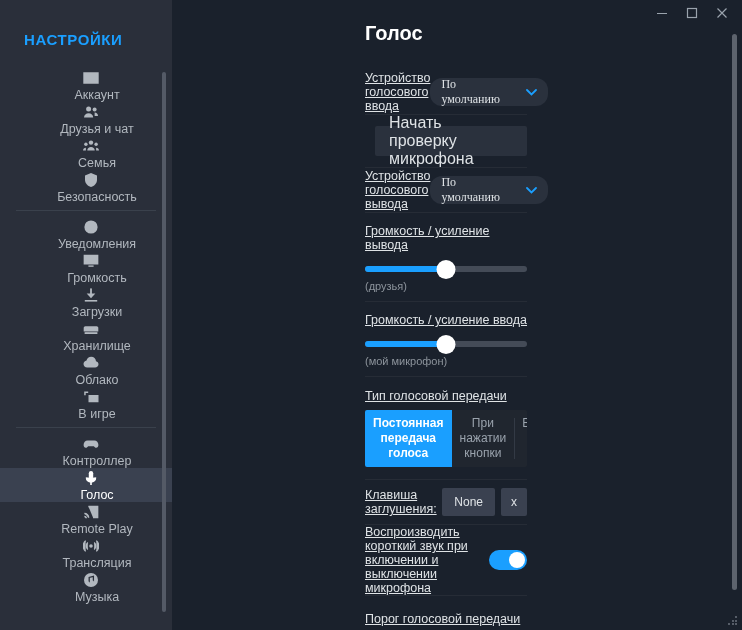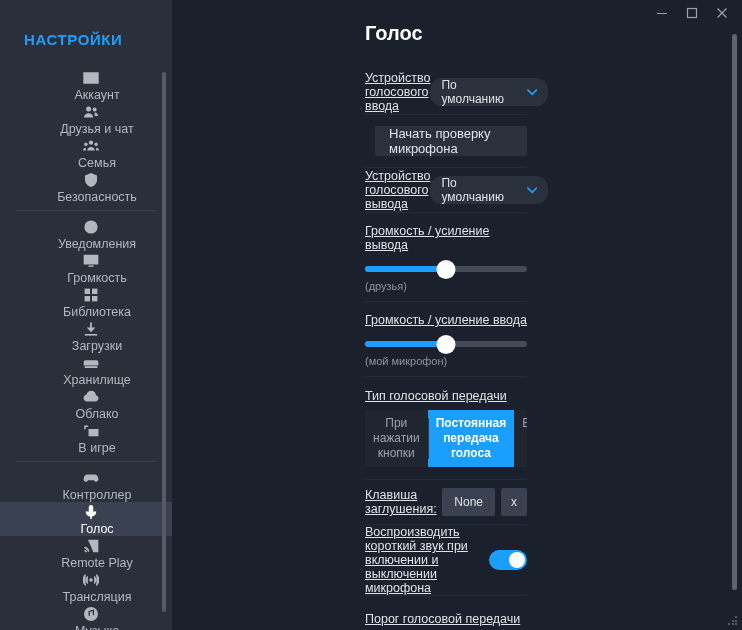--- a/index.html
+++ b/index.html
@@ -163,20 +163,21 @@
     min-width:118px;
     display:flex;
     align-items:center;
     justify-content:center;
     gap:9px;
     padding:0 11px;
     color:#dfe3e6;
     font-size:12px;
     cursor:pointer;
     user-select:none;
+    font-family:Liberation Serif, serif;
   }
   .chev { display:block; }
 
   .meter-row {
     display:flex;
     align-items:center;
     gap:10px;
     min-height:52px;
   }
   .meter {
@@ -186,21 +187,21 @@
     border-radius:4px;
   }
   .btn-test {
     background:#2a313d;
     border-radius:2px;
     height:30px;
     display:flex;
     align-items:center;
     padding:0 14px;
     color:#dfe3e6;
-    font-size:13px;
+    font-size:16px;
     cursor:pointer;
     user-select:none;
   }
 
   .slider-wrap { padding:6px 0 2px 0; }
   .slider {
     position:relative;
     height:18px;
     display:flex;
     align-items:center;
@@ -384,31 +385,20 @@
           <span>Уведомления</span>
         </div>
         <div class="nav-item">
           <span class="ico" style="color: rgb(178, 184, 191);">
             <svg width="16" height="16" viewBox="0 0 16 16">
               <path d="M1.4 2.4h13.2v8.4H1.4z" fill="none" stroke="currentColor" stroke-width="1.5"></path>
               <rect x="5.4" y="12.4" width="5.2" height="1.4"></rect>
             </svg>
           </span>
           <span>Громкость</span>
-        </div>
-        <div class="nav-item">
-          <span class="ico" style="color: rgb(178, 184, 191);">
-            <svg width="16" height="16" viewBox="0 0 16 16">
-              <rect x="1.6" y="1.6" width="5.4" height="5.4"></rect>
-              <rect x="9" y="1.6" width="5.4" height="5.4"></rect>
-              <rect x="1.6" y="9" width="5.4" height="5.4"></rect>
-              <rect x="9" y="9" width="5.4" height="5.4"></rect>
-            </svg>
-          </span>
-          <span>Библиотека</span>
         </div>
         <div class="nav-item">
           <span class="ico" style="color: rgb(178, 184, 191);">
             <svg width="16" height="16" viewBox="0 0 16 16">
               <rect x="7.1" y="1.4" width="1.8" height="7"></rect>
               <path d="M8 11.2 3.7 6.6h8.6z"></path>
               <rect x="1.8" y="13" width="12.4" height="1.6"></rect>
             </svg>
           </span>
           <span>Загрузки</span>
@@ -579,25 +569,25 @@
             <div class="sfill" id="fill-in" style="width: 50%;"></div>
             <div class="sthumb" id="thumb-in" style="left: 50%;"></div>
           </div>
         </div>
         <div class="sublbl">(мой микрофон)</div>
       </div>
 
       <div class="row">
         <div class="lbl seg-label">Тип голосовой передачи</div>
         <div class="segmented" id="segmented">
+            <div class="seg active">
+              <span>Постоянная передача голоса</span>
+            </div>
             <div class="seg">
               <span>При нажатии кнопки</span>
-            </div>
-            <div class="seg active">
-              <span>Постоянная передача голоса</span>
             </div>
             <div class="seg">
               <span>Выключение звука при нажатии</span>
             </div>
           </div>
       </div>
 
       <div class="row">
         <div class="row-flex">
           <span class="lbl">Клавиша заглушения:</span>

